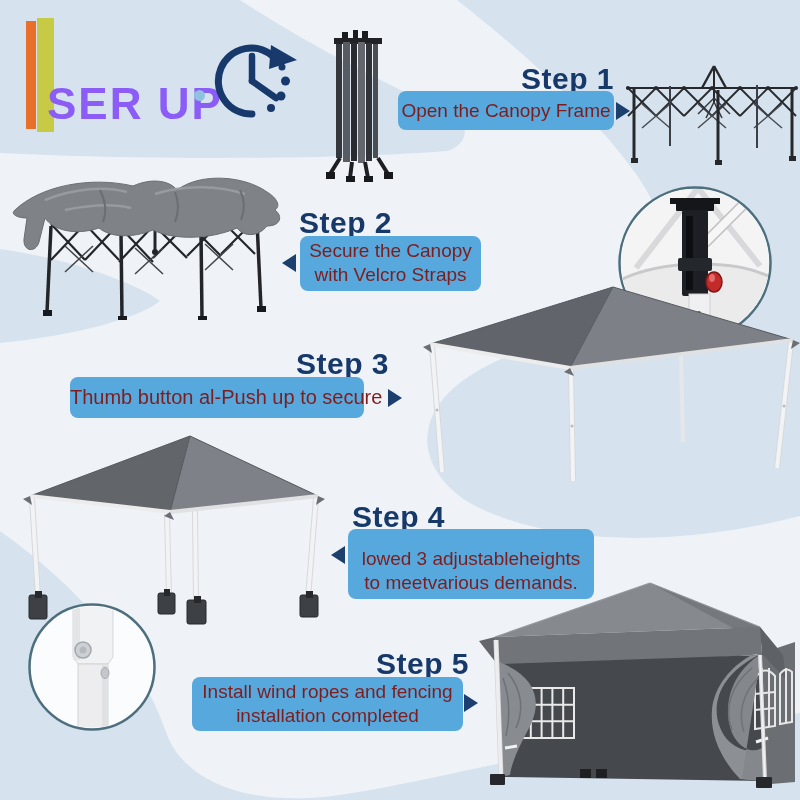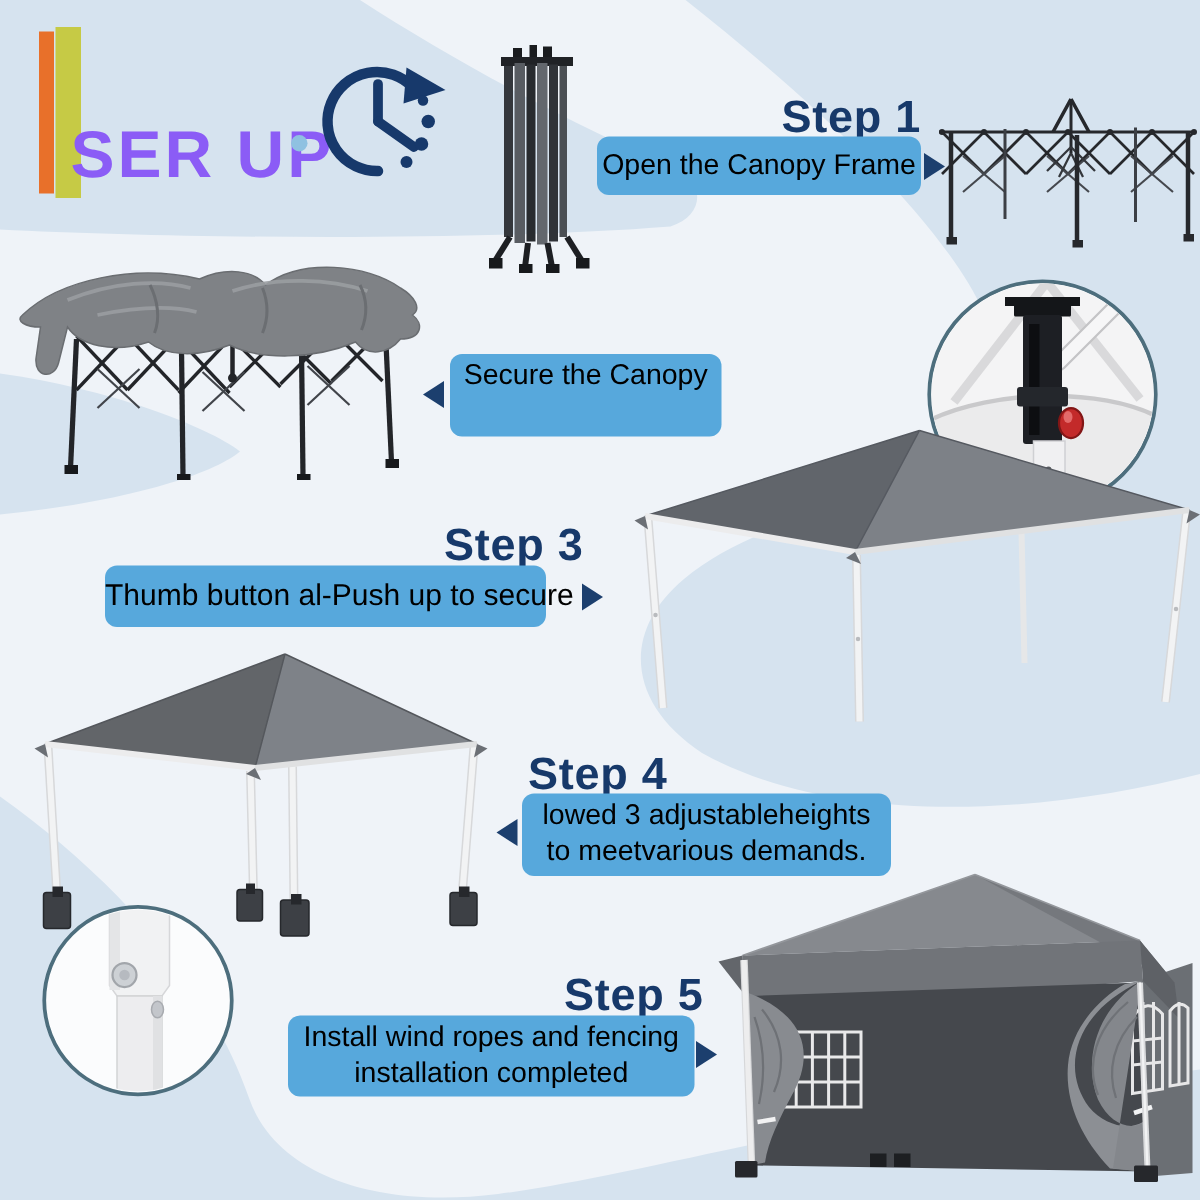--- a/index.html
+++ b/index.html
@@ -6,21 +6,21 @@
   #canvas{
     position:relative;width:800px;height:800px;overflow:hidden;
     font-family:"Liberation Sans", sans-serif;background:#eff3f8;
   }
   #canvas svg{position:absolute;display:block;}
   .step-title{
     position:absolute;font-size:30px;font-weight:bold;color:#17396a;
     letter-spacing:.5px;white-space:nowrap;
   }
   .label-box{
-    position:absolute;background:#57a8dc;border-radius:8px;color:#000000;
+    position:absolute;background:#57a8dc;border-radius:8px;color:#7f1d1d;
     text-align:center;white-space:nowrap;
   }
   .label-box .ln{display:block;}
   .arrow-r{position:absolute;width:0;height:0;
     border-left:14px solid #1c3f6e;border-top:9px solid transparent;border-bottom:9px solid transparent;}
   .arrow-l{position:absolute;width:0;height:0;
     border-right:14px solid #1c3f6e;border-top:9px solid transparent;border-bottom:9px solid transparent;}
   .logo-easy{position:absolute;left:50px;top:24px;font-size:57px;font-weight:bold;color:#17396a;line-height:1;}
   .logo-serup{position:absolute;left:47px;top:82px;font-size:44px;font-weight:bold;color:#8b5cf6;letter-spacing:2px;line-height:1;}
   .bar{position:absolute;}
@@ -332,33 +332,35 @@
       <rect x="126" y="191" width="11" height="9"></rect>
     </g>
   </svg>
 
   <div class="step-title" style="left:521px;top:62px;">Step 1</div>
   <div class="label-box" style="left:398px;top:91px;width:216px;height:39px;font-size:19px;line-height:39px;">
     <span class="ln">Open the Canopy Frame</span>
   </div>
   <div class="arrow-r" style="left:616px;top:102px;"></div>
 
+  <div class="step-title" style="left:299px;top:206px;">Step 2</div>
   <div class="label-box" style="left:300px;top:236px;width:181px;height:52px;font-size:19px;line-height:24px;padding-top:3px;">
     <span class="ln">Secure the Canopy</span>
+    <span class="ln">with Velcro Straps</span>
   </div>
   <div class="arrow-l" style="left:282px;top:254px;"></div>
 
   <div class="step-title" style="left:296px;top:347px;text-align:right;">Step 3</div>
   <div class="label-box" style="left:70px;top:377px;width:294px;height:41px;font-size:20px;line-height:41px;">
     <span class="ln">Thumb button al-Push up to secure</span>
   </div>
   <div class="arrow-r" style="left:388px;top:389px;"></div>
 
   <div class="step-title" style="left:352px;top:500px;">Step 4</div>
-  <div class="label-box" style="left:348px;top:529px;width:246px;height:52px;font-size:19px;line-height:24px;padding-top:3px;">
+  <div class="label-box" style="left:348px;top:529px;width:246px;height:52px;font-size:19px;line-height:24px;padding-top:18px;">
     <span class="ln">lowed 3 adjustableheights</span>
     <span class="ln">to meetvarious demands.</span>
   </div>
   <div class="arrow-l" style="left:331px;top:546px;"></div>
 
   <div class="step-title" style="left:376px;top:647px;">Step 5</div>
   <div class="label-box" style="left:192px;top:677px;width:271px;height:51px;font-size:19px;line-height:24px;padding-top:3px;">
     <span class="ln">Install wind ropes and fencing</span>
     <span class="ln">installation completed</span>
   </div>

